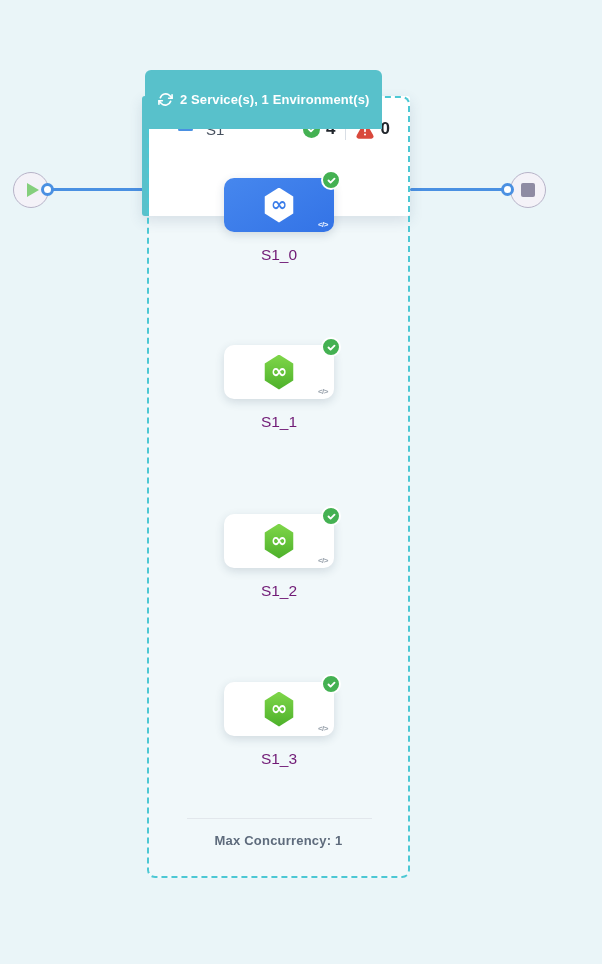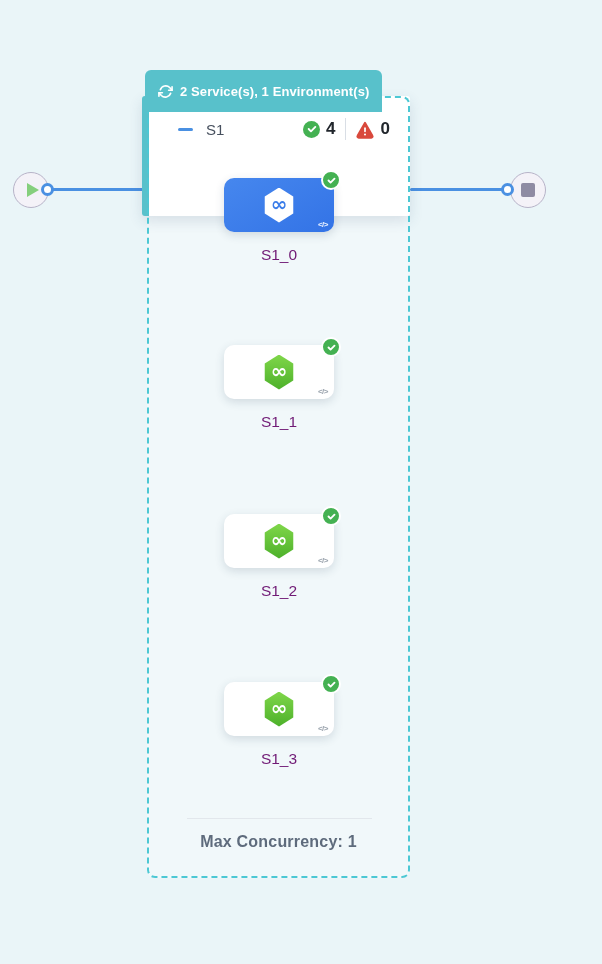--- a/index.html
+++ b/index.html
@@ -6,23 +6,23 @@
   body{background:#eaf5f8;font-family:"Liberation Sans","DejaVu Sans",sans-serif;}
   .canvas{position:relative;width:602px;height:964px;background:#eaf5f8;overflow:hidden;}
 
   
   .env-fill{position:absolute;left:147px;top:96px;width:263px;height:782px;
     background:rgba(255,255,255,0.35);border-radius:8px;z-index:0;}
   .env-border{position:absolute;left:147px;top:96px;width:263px;height:782px;
     border:2px dashed #4cc8d4;border-radius:8px;z-index:3;pointer-events:none;box-sizing:border-box;}
 
   
-  .env-badge{position:absolute;left:145px;top:70px;height:42px;z-index:4;
+  .env-badge{position:absolute;left:145px;top:70px;height:27px;z-index:4;
     background:#58c1cb;border-radius:6px 6px 0 0;display:flex;align-items:center;
-    gap:7px;padding:0 13px;color:#fff;font-size:13px;font-weight:700;letter-spacing:.1px;}
+    gap:7px;padding:16px 13px;color:#fff;font-size:13px;font-weight:700;letter-spacing:.1px;}
   .env-badge svg{width:15px;height:15px;flex:0 0 auto;}
 
   
   .stage-card{position:absolute;left:142px;top:96px;width:268px;height:120px;z-index:1;
     background:#fff;border-left:7px solid #58c1cb;border-radius:3px;box-sizing:border-box;
     box-shadow:0 5px 14px rgba(50,80,110,.14);}
   .stage-row{display:flex;align-items:center;margin:22px 20px 0 29px;}
   .minus-icon{width:15px;height:3px;background:#4a90e2;border-radius:2px;flex:0 0 auto;}
   .stage-name{margin-left:13px;font-size:15px;font-weight:500;color:#47505e;}
   .stage-status{margin-left:auto;display:flex;align-items:center;}
@@ -64,21 +64,21 @@
   .svc-check{position:absolute;top:-8px;right:-7px;width:16px;height:16px;border-radius:50%;
     background:#44b152;border:2.5px solid #fff;display:flex;align-items:center;justify-content:center;}
   .svc-check svg{width:9px;height:9px;}
   .code-glyph{position:absolute;right:6px;bottom:3px;font-size:8px;font-weight:700;color:#9aa3ad;letter-spacing:-.5px;}
   .svc.selected .code-glyph{color:#eaf2ff;}
   .svc-label{margin-top:14px;font-size:15.5px;color:#701a75;}
 
   
   .footer-div{position:absolute;left:187px;top:818px;width:185px;height:1px;background:#e2e7ec;z-index:1;}
   .footer-text{position:absolute;left:147px;top:833px;width:263px;text-align:center;z-index:1;
-    font-size:16px;font-weight:700;color:#5e6b7c;letter-spacing:.2px;}
+    font-size:13px;font-weight:700;color:#5e6b7c;letter-spacing:.2px;}
 </style>
 </head>
 <body>
 
 <div class="canvas">
 
   <div class="env-fill"></div>
 
   <div class="edge edge-left"></div>
   <div class="edge edge-right"></div>

